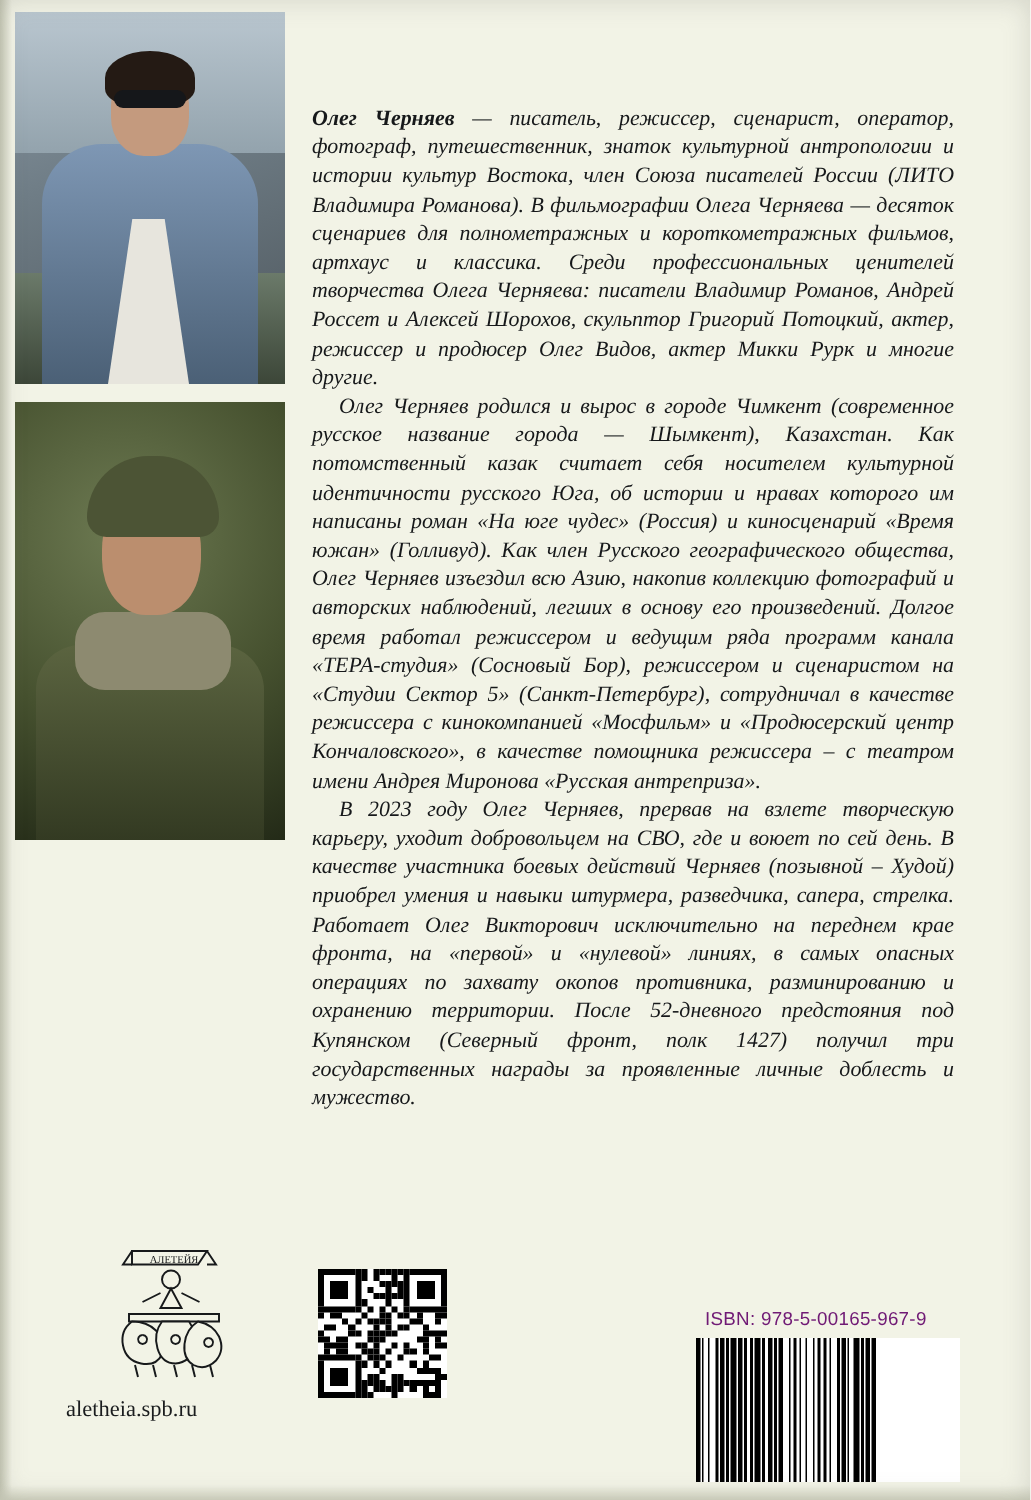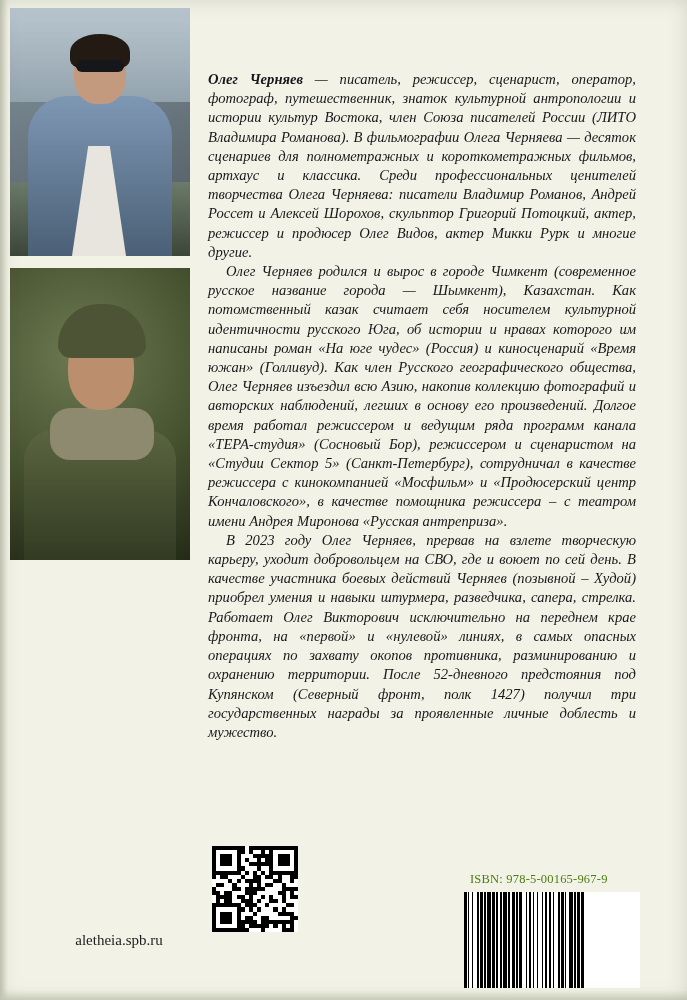--- a/index.html
+++ b/index.html
@@ -147,21 +147,20 @@
     top: 826px;
     width: 108px;
     height: 96px;
   }
   .logo svg { display: block; }
   .site {
     position: absolute;
     left: 44px;
     top: 932px;
     width: 150px;
-    text-align: center;
     font-size: 15px;
     color: #1a1c1e;
     font-family: "Liberation Serif", serif;
   }
 
   
   .qr {
     position: absolute;
     left: 212px;
     top: 846px;
@@ -177,23 +176,23 @@
     height: 100%;
   }
   .qr-grid i { display: block; }
   .qr-grid i.on { background: #000; }
 
   
   .isbn {
     position: absolute;
     left: 470px;
     top: 872px;
-    font-family: Liberation Serif, serif;
+    font-family: Liberation Sans, sans-serif;
     font-size: 12.5px;
-    color: #4d7c0f;
+    color: #701a75;
     letter-spacing: 0.2px;
   }
   .barcode {
     position: absolute;
     left: 464px;
     top: 892px;
     width: 176px;
     height: 96px;
     background: #ffffff;
     display: flex;
@@ -236,20 +235,43 @@
     <div class="p2-head"></div>
     <div class="p2-helmet"></div>
   </div>
 
   <div class="text-col">
     <p class="first"><span class="name">Олег Черняев</span><span> — писатель, режиссер, сценарист, оператор, фотограф, путешественник, знаток культурной антропологии и истории культур Востока, член Союза писателей России (ЛИТО Владимира Романова). В фильмографии Олега Черняева — десяток сценариев для полнометражных и короткометражных фильмов, артхаус и классика. Среди профессиональных ценителей творчества Олега Черняева: писатели Владимир Романов, Андрей Россет и Алексей Шорохов, скульптор Григорий Потоцкий, актер, режиссер и продюсер Олег Видов, актер Микки Рурк и многие другие.</span></p>
     <p>Олег Черняев родился и вырос в городе Чимкент (современное русское название города — Шымкент), Казахстан. Как потомственный казак считает себя носителем культурной идентичности русского Юга, об истории и нравах которого им написаны роман «На юге чудес» (Россия) и киносценарий «Время южан» (Голливуд). Как член Русского географического общества, Олег Черняев изъездил всю Азию, накопив коллекцию фотографий и авторских наблюдений, легших в основу его произведений. Долгое время работал режиссером и ведущим ряда программ канала «ТЕРА-студия» (Сосновый Бор), режиссером и сценаристом на «Студии Сектор 5» (Санкт-Петербург), сотрудничал в качестве режиссера с кинокомпанией «Мосфильм» и «Продюсерский центр Кончаловского», в качестве помощника режиссера – с театром имени Андрея Миронова «Русская антреприза».</p>
     <p>В 2023 году Олег Черняев, прервав на взлете творческую карьеру, уходит добровольцем на СВО, где и воюет по сей день. В качестве участника боевых действий Черняев (позывной – Худой) приобрел умения и навыки штурмера, разведчика, сапера, стрелка. Работает Олег Викторович исключительно на переднем крае фронта, на «первой» и «нулевой» линиях, в самых опасных операциях по захвату окопов противника, разминированию и охранению территории. После 52-дневного предстояния под Купянском (Северный фронт, полк 1427) получил три государственных награды за проявленные личные доблесть и мужество.</p>
   </div>
 
+  <div class="logo">
+    <svg viewBox="0 0 108 96" width="108" height="96" aria-hidden="true">
+      <g fill="none" stroke="#17191b" stroke-width="1.3">
+
+        <path d="M26 8 h50 l-6 9 h-44 z" fill="#f2f3e6"></path>
+        <path d="M26 8 l-6 9 h6"></path>
+        <path d="M76 8 l6 9 h-6"></path>
+
+        <circle cx="52" cy="27" r="6" fill="#f2f3e6"></circle>
+        <path d="M52 33 l-7 13 h14 z" fill="#f2f3e6"></path>
+        <path d="M45 36 l-12 6 M59 36 l12 6"></path>
+
+        <path d="M24 50 h60 v5 h-60 z" fill="#f2f3e6"></path>
+
+        <path d="M26 55 q-8 6 -6 16 q2 10 12 12 q10 2 14 -6 q2 -10 -4 -16 q-6 -6 -16 -6 z" fill="#f2f3e6"></path>
+        <path d="M46 55 q-6 8 -3 18 q3 10 12 10 q10 -1 12 -10 q3 -10 -3 -18 z" fill="#f2f3e6"></path>
+        <path d="M70 55 q10 2 14 10 q4 9 -2 16 q-7 7 -15 3 q-7 -4 -6 -14 q1 -10 9 -15 z" fill="#f2f3e6"></path>
+        <path d="M33 64 a3 3 0 1 0 0.1 0 M55 64 a3 3 0 1 0 0.1 0 M77 66 a3 3 0 1 0 0.1 0"></path>
+        <path d="M28 84 l2 8 M40 84 l2 8 M54 84 l2 8 M66 84 l2 8 M78 84 l2 8"></path>
+      </g>
+      <text x="54" y="16" font-family="Liberation Serif, serif" font-size="7" text-anchor="middle" fill="#17191b">АЛЕТЕЙЯ</text>
+    </svg>
+  </div>
 
   <div class="site">aletheia.spb.ru</div>
 
   <div class="qr">
     <div class="qr-grid" id="qr-grid">
         <i class="on"></i>
         <i class="on"></i>
         <i class="on"></i>
         <i class="on"></i>
         <i class="on"></i>

